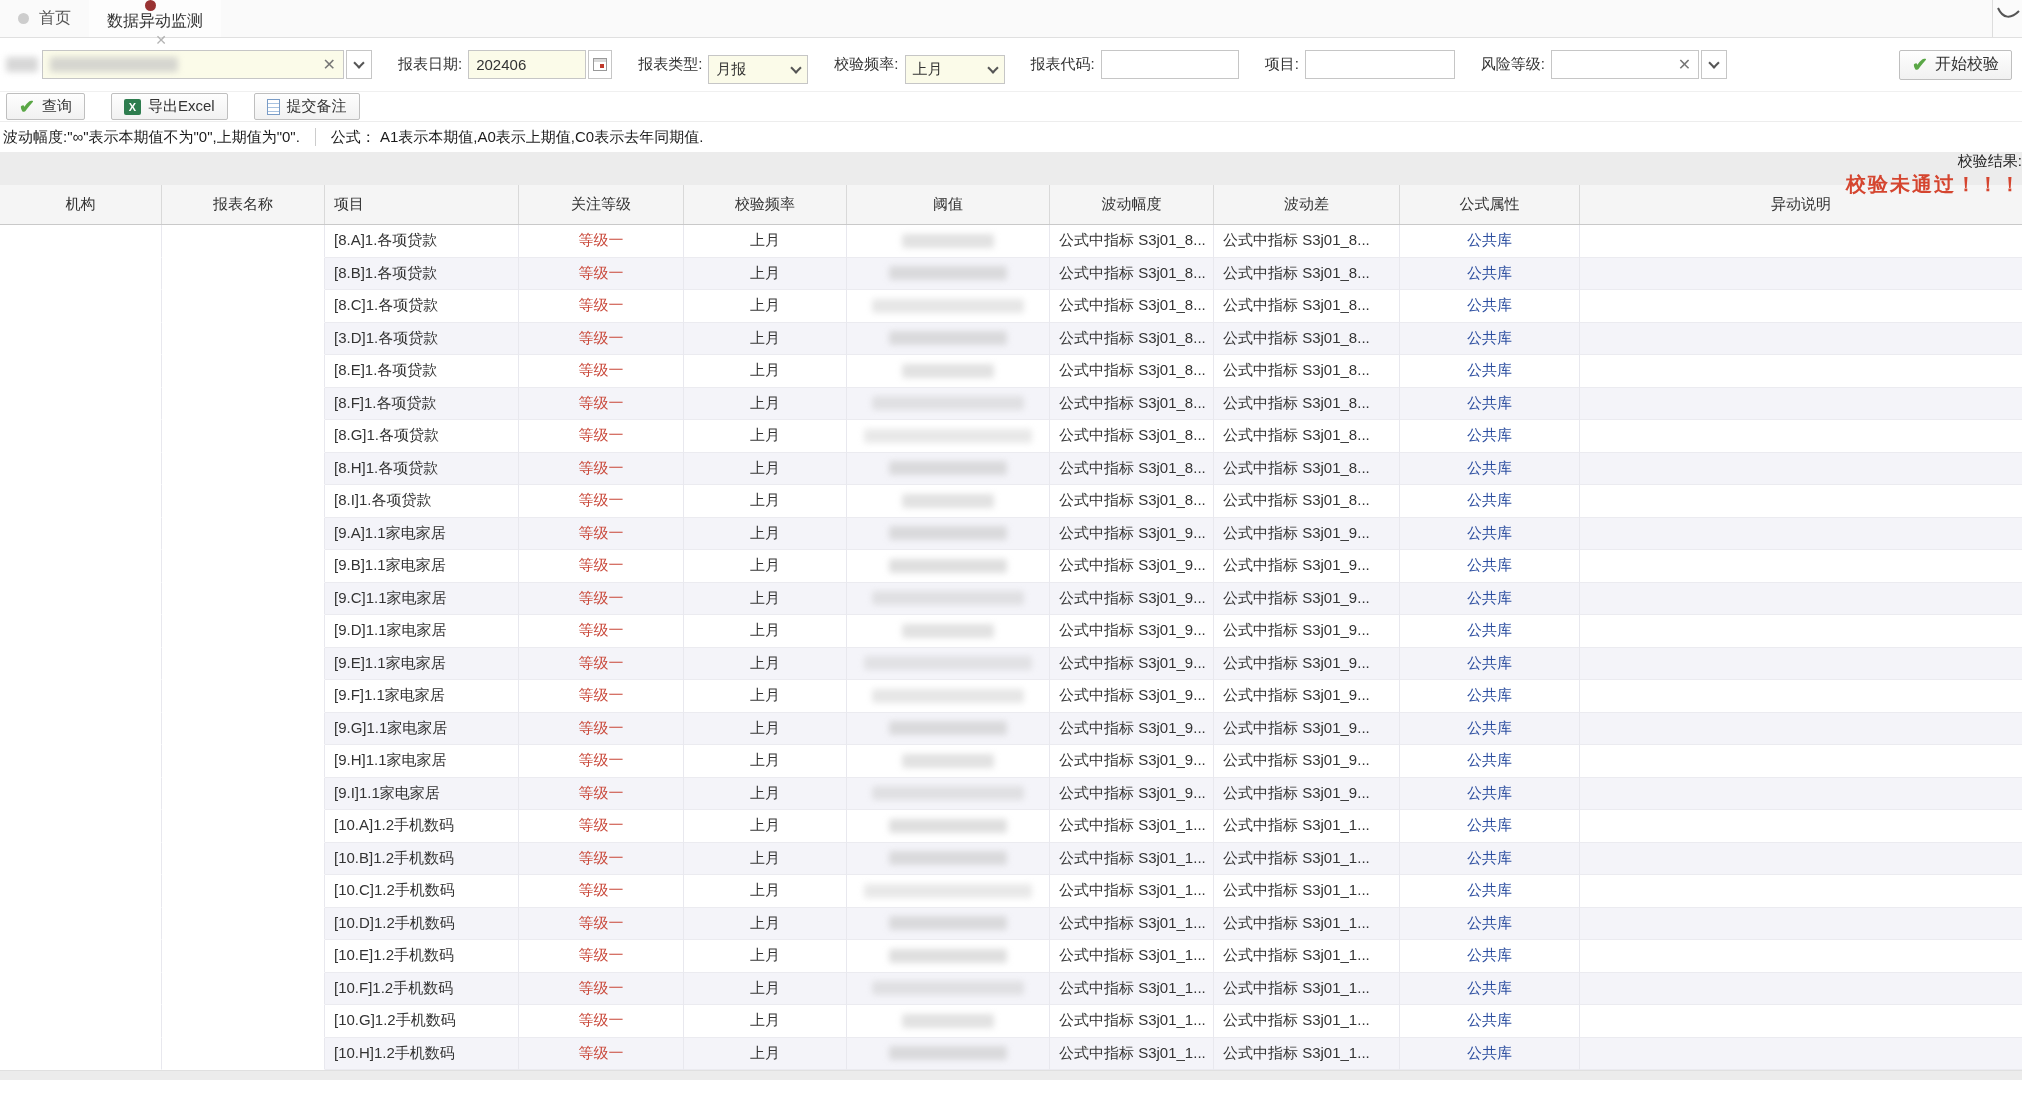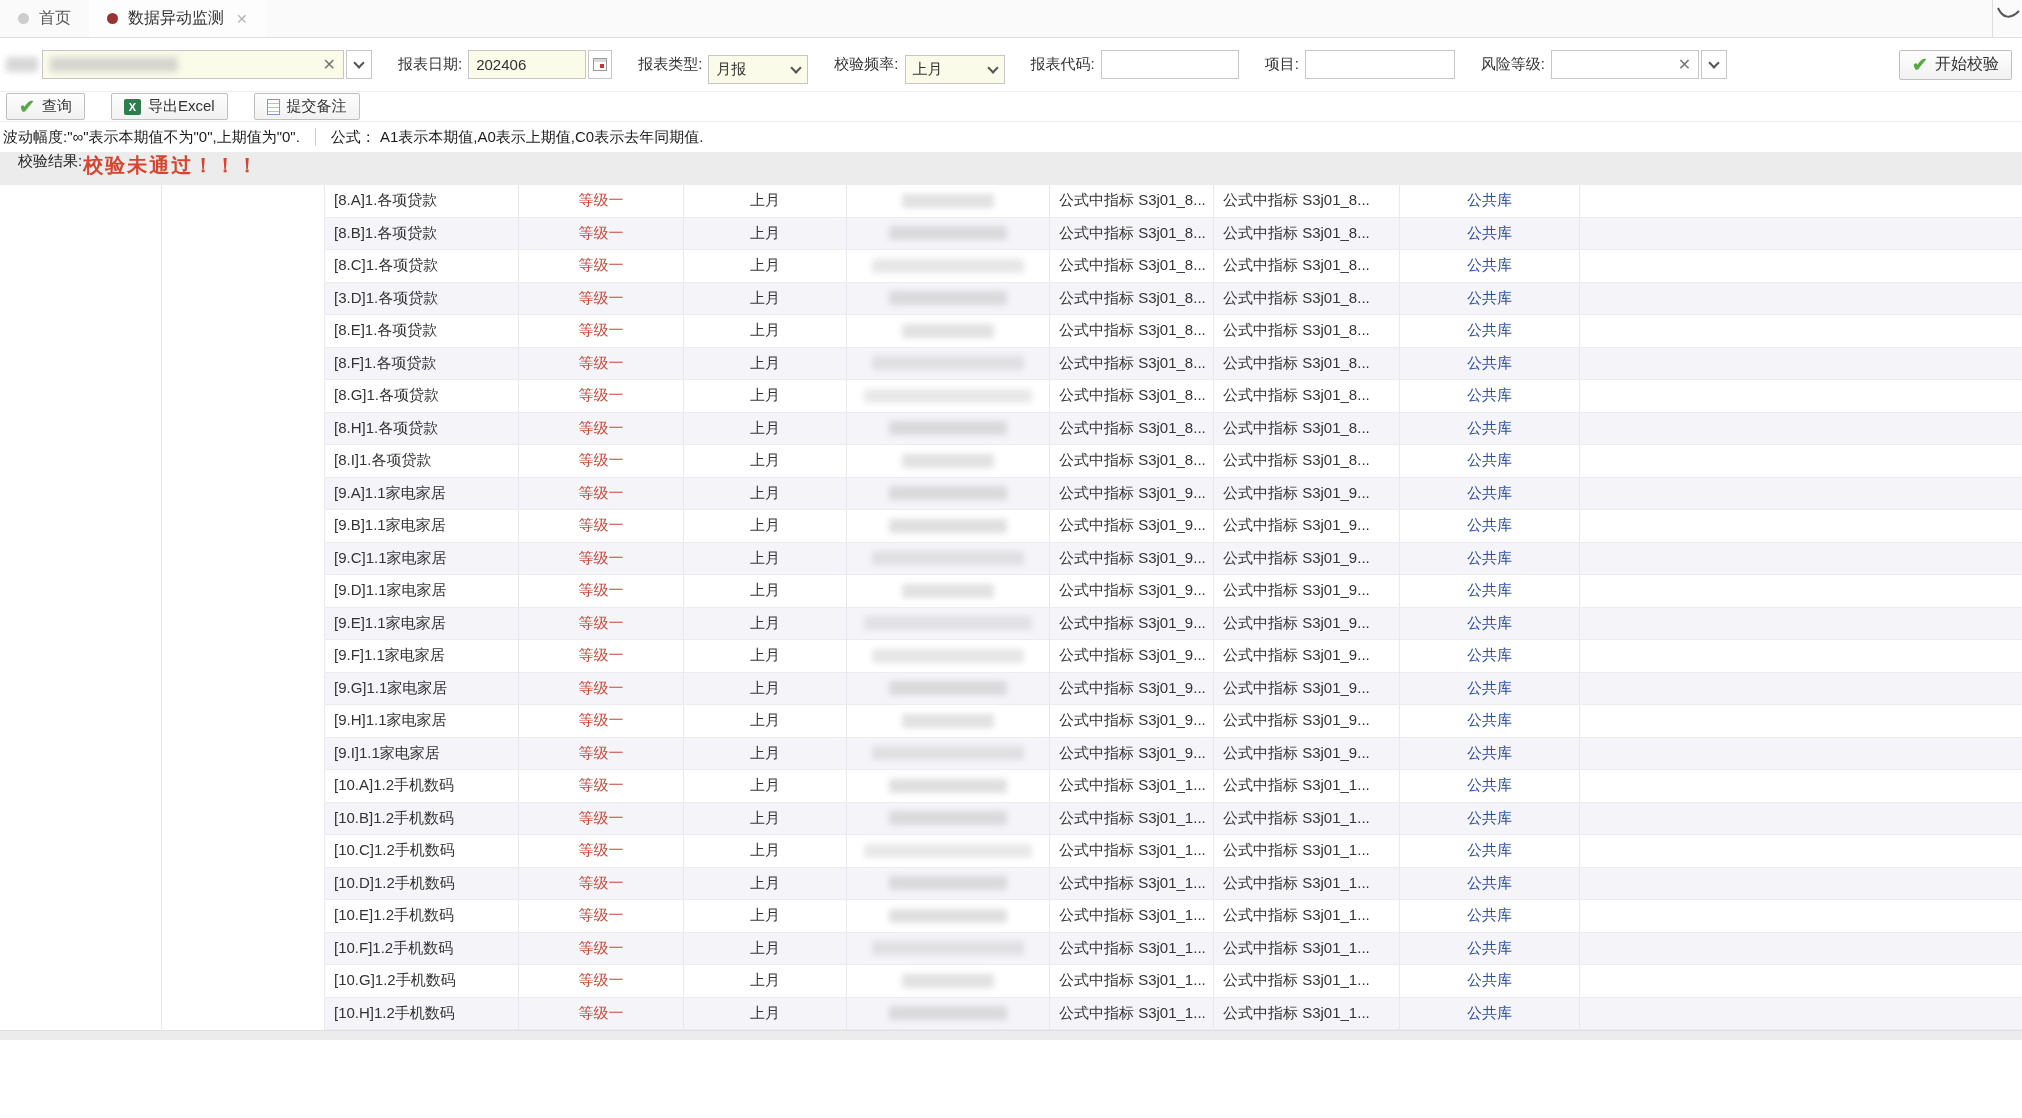--- a/index.html
+++ b/index.html
@@ -9,21 +9,21 @@
     font-family: "Liberation Sans", "DejaVu Sans", sans-serif;
     background: #fff; color:#333;
     --cols: 162px 163px 194px 165px 163px 203px 164px 186px 180px 442px;
   }
   
   .tabbar { height:38px; background:#fafafa; border-bottom:1px solid #e0e0e0;
             display:flex; align-items:center; position:relative; }
   .tab { display:flex; align-items:center; height:100%; padding:0 18px;
          font-size:16px; color:#555; cursor:default; }
   .tab .dot { width:11px; height:11px; border-radius:50%; margin-right:10px; flex:none; }
-  .tab.active { color:#333; background:#fdfdfd; }
+  .tab.active { color:#333; background:#fdfdfd;flex-direction:column; }
   .tab .close { margin-left:12px; color:#b3b3b3; font-size:14px; }
   .tabbar-right { position:absolute; right:0; top:0; height:37px; width:30px;
                   border-left:1px solid #ddd; display:flex; align-items:flex-start;
                   justify-content:center; padding-top:3px; background:#fbfbfb; }
   
   .filters { height:54px; display:flex; align-items:center; padding-left:6px;
              border-bottom:1px solid #f0f0f0; font-size:15px; color:#333; }
   .flabel { margin:0 6px 0 26px; white-space:nowrap; }
   .field { height:29px; border:1px solid #c6c6c6; background:#fff;
            display:flex; align-items:center; padding:0 7px; font-size:15px; color:#333; }
@@ -61,22 +61,22 @@
   .xls-ic { width:17px; height:16px; background:#2e7d4f; color:#fff; font-size:11px;
             font-weight:bold; display:flex; align-items:center; justify-content:center;
             border-radius:2px; flex:none; }
   .doc-ic { width:13px; height:16px; border:1px solid #7a9cc6; background:
             repeating-linear-gradient(180deg, #fff 0 3px, #a8c2e0 3px 4px); flex:none; }
   
   .notes { height:30px; display:flex; align-items:center; font-size:15px; color:#1a1a1a;
            padding-left:3px; white-space:nowrap; }
   .notes .divider { width:1px; height:18px; background:#ccc; margin:0 15px; }
   
-  .result { height:33px; background:#ececec; display:flex; align-items:flex-start;
-            font-size:15px; color:#222; padding-left:18px; }
+  .result { height:33px; background:#ececec; display:flex; align-items:flex-end;
+            font-size:15px; color:#222; padding-left:1px;flex-direction:column; }
   .result .value { color:var(--error-red); font-size:20px; font-weight:bold;
                    margin-left:1px; letter-spacing:2px; }
   
   .thead { display:grid; grid-template-columns:var(--cols); height:40px; background:#f5f5f5;
            border-bottom:1px solid #c9c9c9; font-size:15px; color:#333; }
   .th { display:flex; align-items:center; justify-content:center;
         border-right:1px solid #d9d9d9; overflow:hidden; white-space:nowrap; }
   .th:last-child { border-right:none; }
   .th.left { justify-content:flex-start; padding-left:9px; }
   .tbody { height:845px; overflow:hidden; }
@@ -189,20 +189,32 @@
     <span>波动幅度:"∞"表示本期值不为"0",上期值为"0".</span>
     <span class="divider"></span>
     <span>公式： A1表示本期值,A0表示上期值,C0表示去年同期值.</span>
   </div>
 
   <div class="result">
     <span>校验结果:</span>
     <span class="value">校验未通过！！！</span>
   </div>
 
+  <div class="thead">
+    <div class="th">机构</div>
+    <div class="th">报表名称</div>
+    <div class="th left">项目</div>
+    <div class="th">关注等级</div>
+    <div class="th">校验频率</div>
+    <div class="th">阈值</div>
+    <div class="th">波动幅度</div>
+    <div class="th">波动差</div>
+    <div class="th">公式属性</div>
+    <div class="th">异动说明</div>
+  </div>
   <div class="tbody">
       <div class="trow">
         <div class="td c-org"></div>
         <div class="td c-name"></div>
         <div class="td c-proj">[8.A]1.各项贷款</div>
         <div class="td c-level">等级一</div>
         <div class="td c-freq">上月</div>
         <div class="td c-thresh">
           <span class="blur-blob"></span>
         </div>

